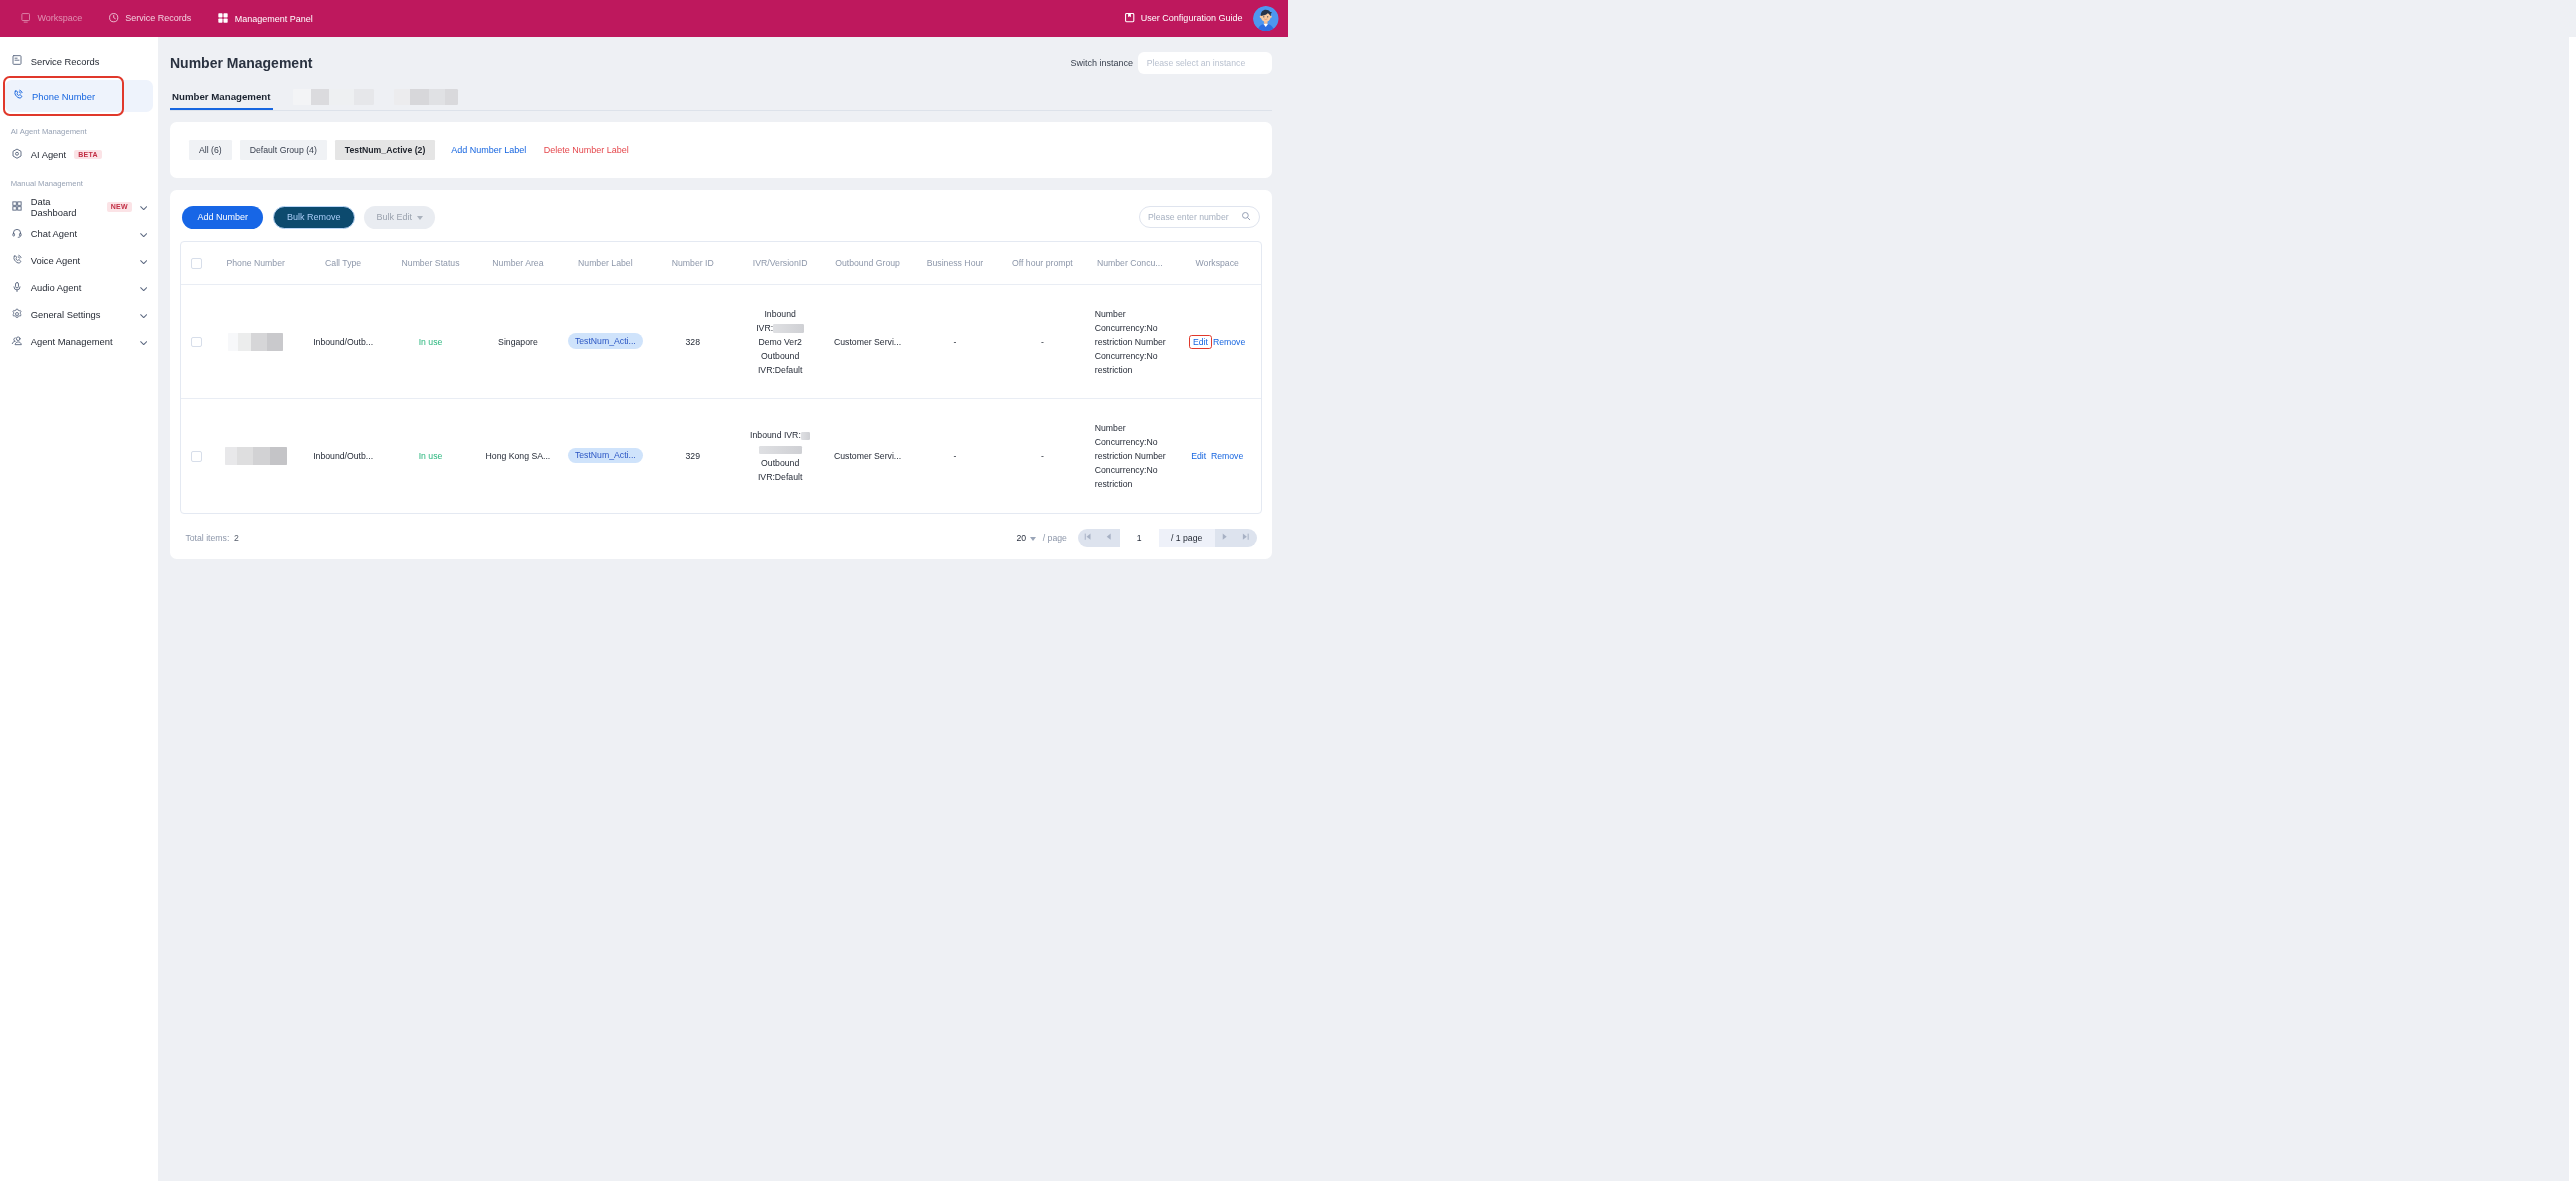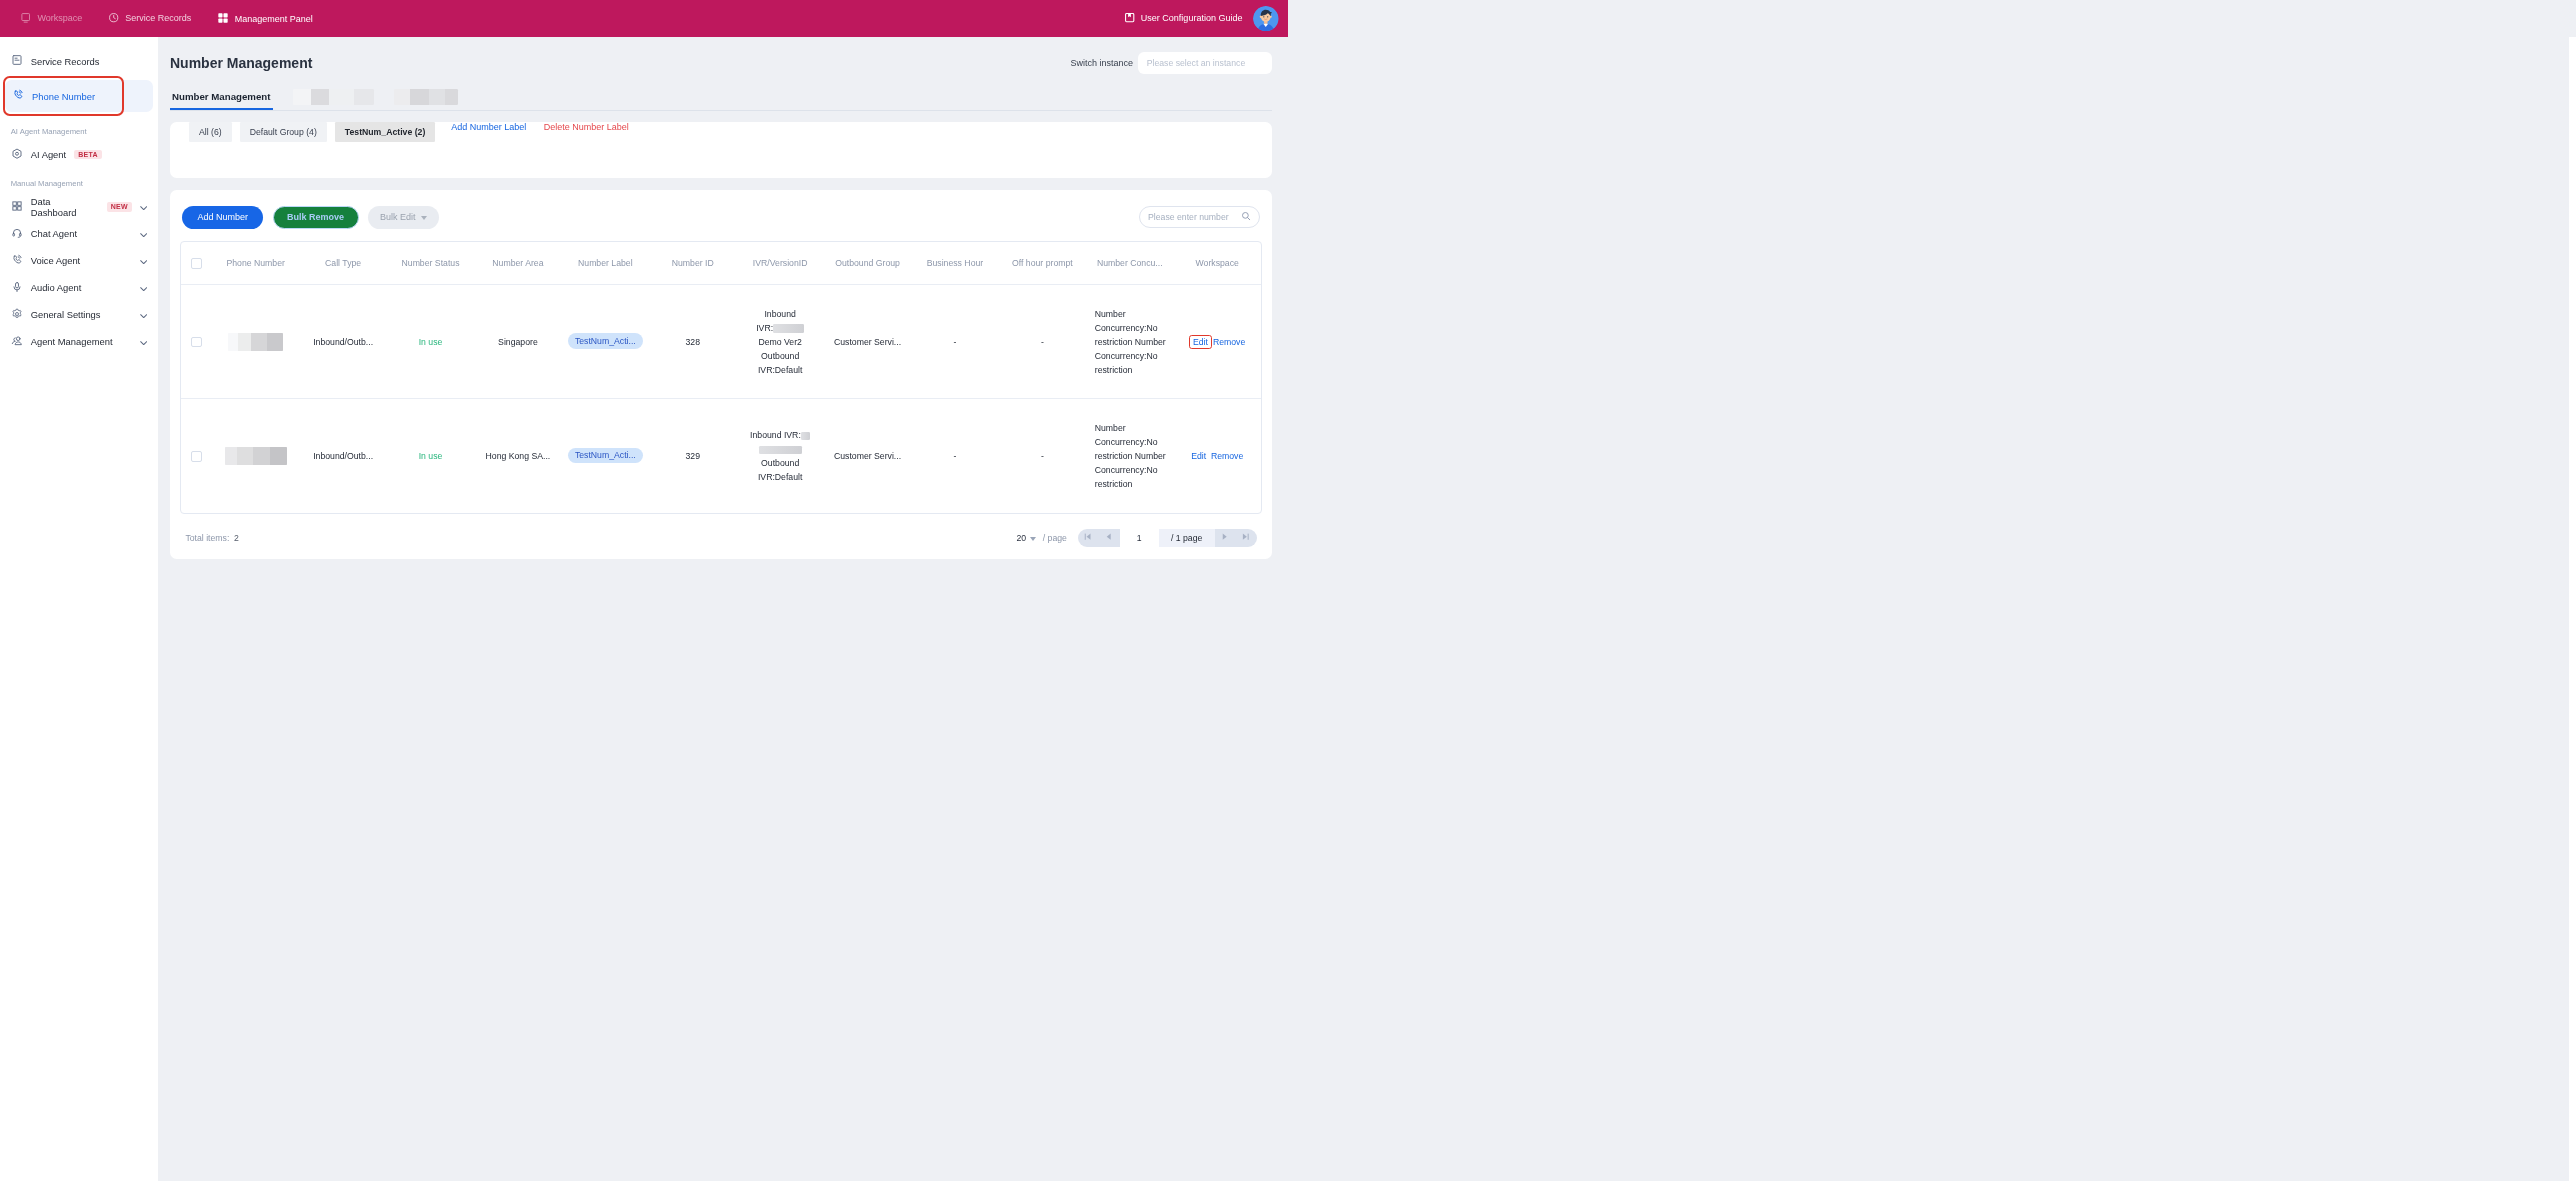--- a/index.html
+++ b/index.html
@@ -36,32 +36,32 @@
   .instance-input { width:134px; height:22px; border:none; outline:none; background:#fff; border-radius:6px; padding:0 8.7px; font-size:8.7px; color:#333; }
   .instance-input::placeholder { color:#b9c1cf; }
 
   .tabs { margin:12px 16px 0 12px; border-bottom:0.7px solid #dde2ea; display:flex; align-items:flex-end; gap:20px; height:25.5px; }
   .tab-active { font-size:9.7px; font-weight:bold; color:#1b2330; padding:0 2px 6.7px 2px; border-bottom:2px solid #1766e0; cursor:pointer; white-space:nowrap; }
   .tab-redact { height:16px; margin-bottom:5.4px; border-radius:1.3px; }
   .tr-a { width:81px; background:linear-gradient(90deg,#f3f4f6 0 22%,#dbdbde 22% 45%,#eef0f2 45% 75%,#e6e7ea 75% 100%); }
   .tr-b { width:64px;  background:linear-gradient(90deg,#ececee 0 25%,#d7d7da 25% 55%,#e0e1e4 55% 80%,#d9d9dc 80% 100%); }
 
   .card { background:#fff; border-radius:6.7px; margin:0 16px 0 12px; }
-  .filters-card { margin-top:10.7px; height:56px; display:flex; padding:0 19px; gap:8px; }
+  .filters-card { margin-top:10.7px; height:56px; display:flex; align-items:center; padding:0 19px; gap:8px; }
   .chip { background:#f0f2f5; color:#3a4150; font-size:8.7px; height:20px; display:flex; align-items:center; padding:0 10px; border-radius:1.3px; cursor:pointer; white-space:nowrap; }
   .chip.active { background:#e5e5e5; color:#22262e; font-weight:bold; }
   .lnk { font-size:9px; cursor:pointer; white-space:nowrap; }
   .lnk-blue { color:#1766e0; margin-left:8px; }
   .lnk-red { color:#e5484d; margin-left:9.4px; }
 
   .table-card { margin-top:12px; padding:16px 10px 12px 10px; }
   .toolbar { display:flex; align-items:center; padding:0 2px; }
   .btn { height:23px; border:none; border-radius:11.4px; font-size:9px; font-family:inherit; cursor:pointer; }
   .btn-primary { background:#1766e6; color:#fff; padding:0 15.4px; }
-  .btn-ghost { background:#15803d; color:#a9ccf6; border:0.7px solid #bcd7f8; padding:0 13.4px; margin-left:9.4px; cursor:not-allowed;font-weight:bold; }
+  .btn-ghost { background:#0c4a6e; color:#a9ccf6; border:0.7px solid #bcd7f8; padding:0 13.4px; margin-left:9.4px; cursor:not-allowed; }
   .btn-disabled { background:#e9ecf1; color:#9aa2ae; padding:0 12px; margin-left:9.4px; display:flex; align-items:center; gap:5.4px; cursor:not-allowed; }
   .search-wrap { margin-left:auto; width:121px; height:22px; border:0.7px solid #dfe4ee; border-radius:11.4px; background:#fff; display:flex; align-items:center; padding:0 8px; gap:4px; }
   .search-input { border:none; outline:none; flex:1; min-width:0; font-size:8.7px; color:#333; background:transparent; }
   .search-input::placeholder { color:#a6b0c0; }
 
   .table-wrap { border:0.7px solid #e4e9f2; border-radius:4px; margin-top:12px; overflow:hidden; }
   table { width:100%; border-collapse:collapse; table-layout:fixed; }
   col.c-check { width:31px; }
   thead th { height:43px; font-size:8.7px; font-weight:normal; color:#8d97aa; border-bottom:0.7px solid #e9edf4; }
   tbody tr:first-child td { border-bottom:0.7px solid #e9edf4; }

